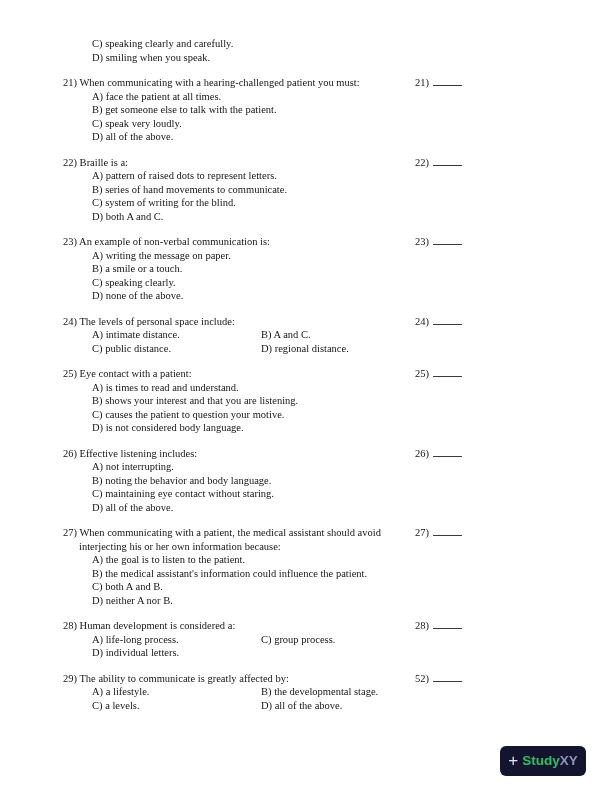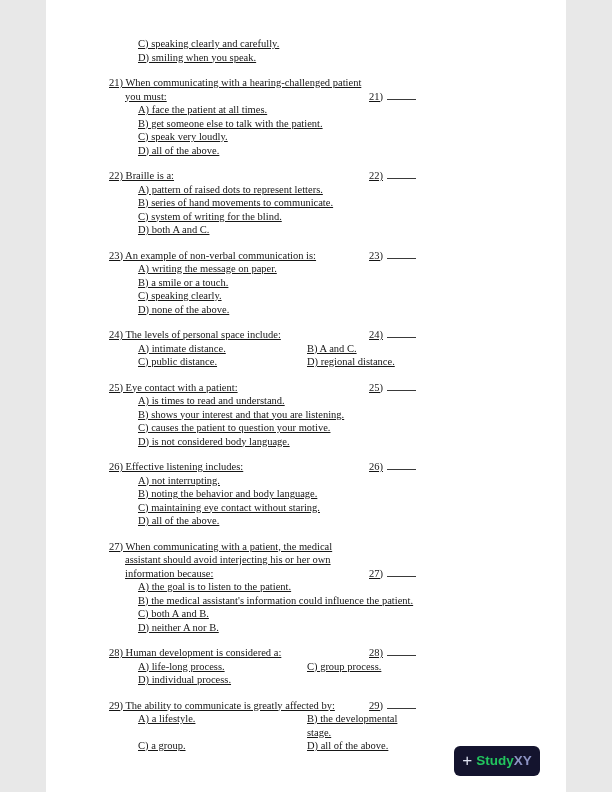--- a/index.html
+++ b/index.html
@@ -1,34 +1,33 @@
 <!DOCTYPE html>
 <html><head>
 <meta charset="utf-8">
 <title>Quiz Page</title>
 <style>
   html, body { margin: 0; padding: 0; background: #e8e8e8; }
   .page {
     position: relative;
-    width: 520px;
+    width: 612px;
     height: 792px;
     margin: 0 auto;
     background: #ffffff;
     font-family: "Liberation Serif", serif;
     font-size: 10.5px;
     line-height: 13.5px;
     color: #161616;
     box-sizing: border-box;
     padding: 37px 150px 0 63px;
     overflow: hidden;
-    text-decoration: underline;
   }
   .option { margin-left: 29px; }
   .question { margin-top: 12px; }
-  .q-head { display: flex; align-items: flex-end; }
+  .q-head { display: flex; align-items: flex-start; }
   .q-text {
     width: 352px;
     padding-left: 16px;
     text-indent: -16px;
   }
   .q-answer { margin-left: auto; white-space: nowrap; }
   .blank {
     display: inline-block;
     width: 29px;
     height: 9px;
@@ -160,32 +159,32 @@
         </div>
       </section>
       <section class="question">
         <div class="q-head">
           <div class="q-text">28) Human development is considered a:</div>
           <div class="q-answer"><span>28)</span><span class="blank"></span></div>
         </div>
         <div class="q-options two-col">
           <div class="option">A) life-long process.</div>
           <div class="option">C) group process.</div>
-          <div class="option">D) individual process.</div>
+          <div class="option">D) individual letters.</div>
         </div>
       </section>
       <section class="question">
         <div class="q-head">
           <div class="q-text">29) The ability to communicate is greatly affected by:</div>
-          <div class="q-answer"><span>29)</span><span class="blank"></span></div>
+          <div class="q-answer"><span>52)</span><span class="blank"></span></div>
         </div>
         <div class="q-options two-col">
           <div class="option">A) a lifestyle.</div>
           <div class="option">B) the developmental stage.</div>
-          <div class="option">C) a group.</div>
+          <div class="option">C) a levels.</div>
           <div class="option">D) all of the above.</div>
         </div>
       </section>
     </div>
 
   <div class="logo" style="background: rgb(20, 20, 46);">
     <span class="logo-plus" style="color: rgb(223, 227, 242);">+</span>
     <span class="logo-study" style="color: #22c55e;">Study</span>
       <span class="logo-xy" style="color: rgb(141, 147, 196);">XY</span>
   </div>

